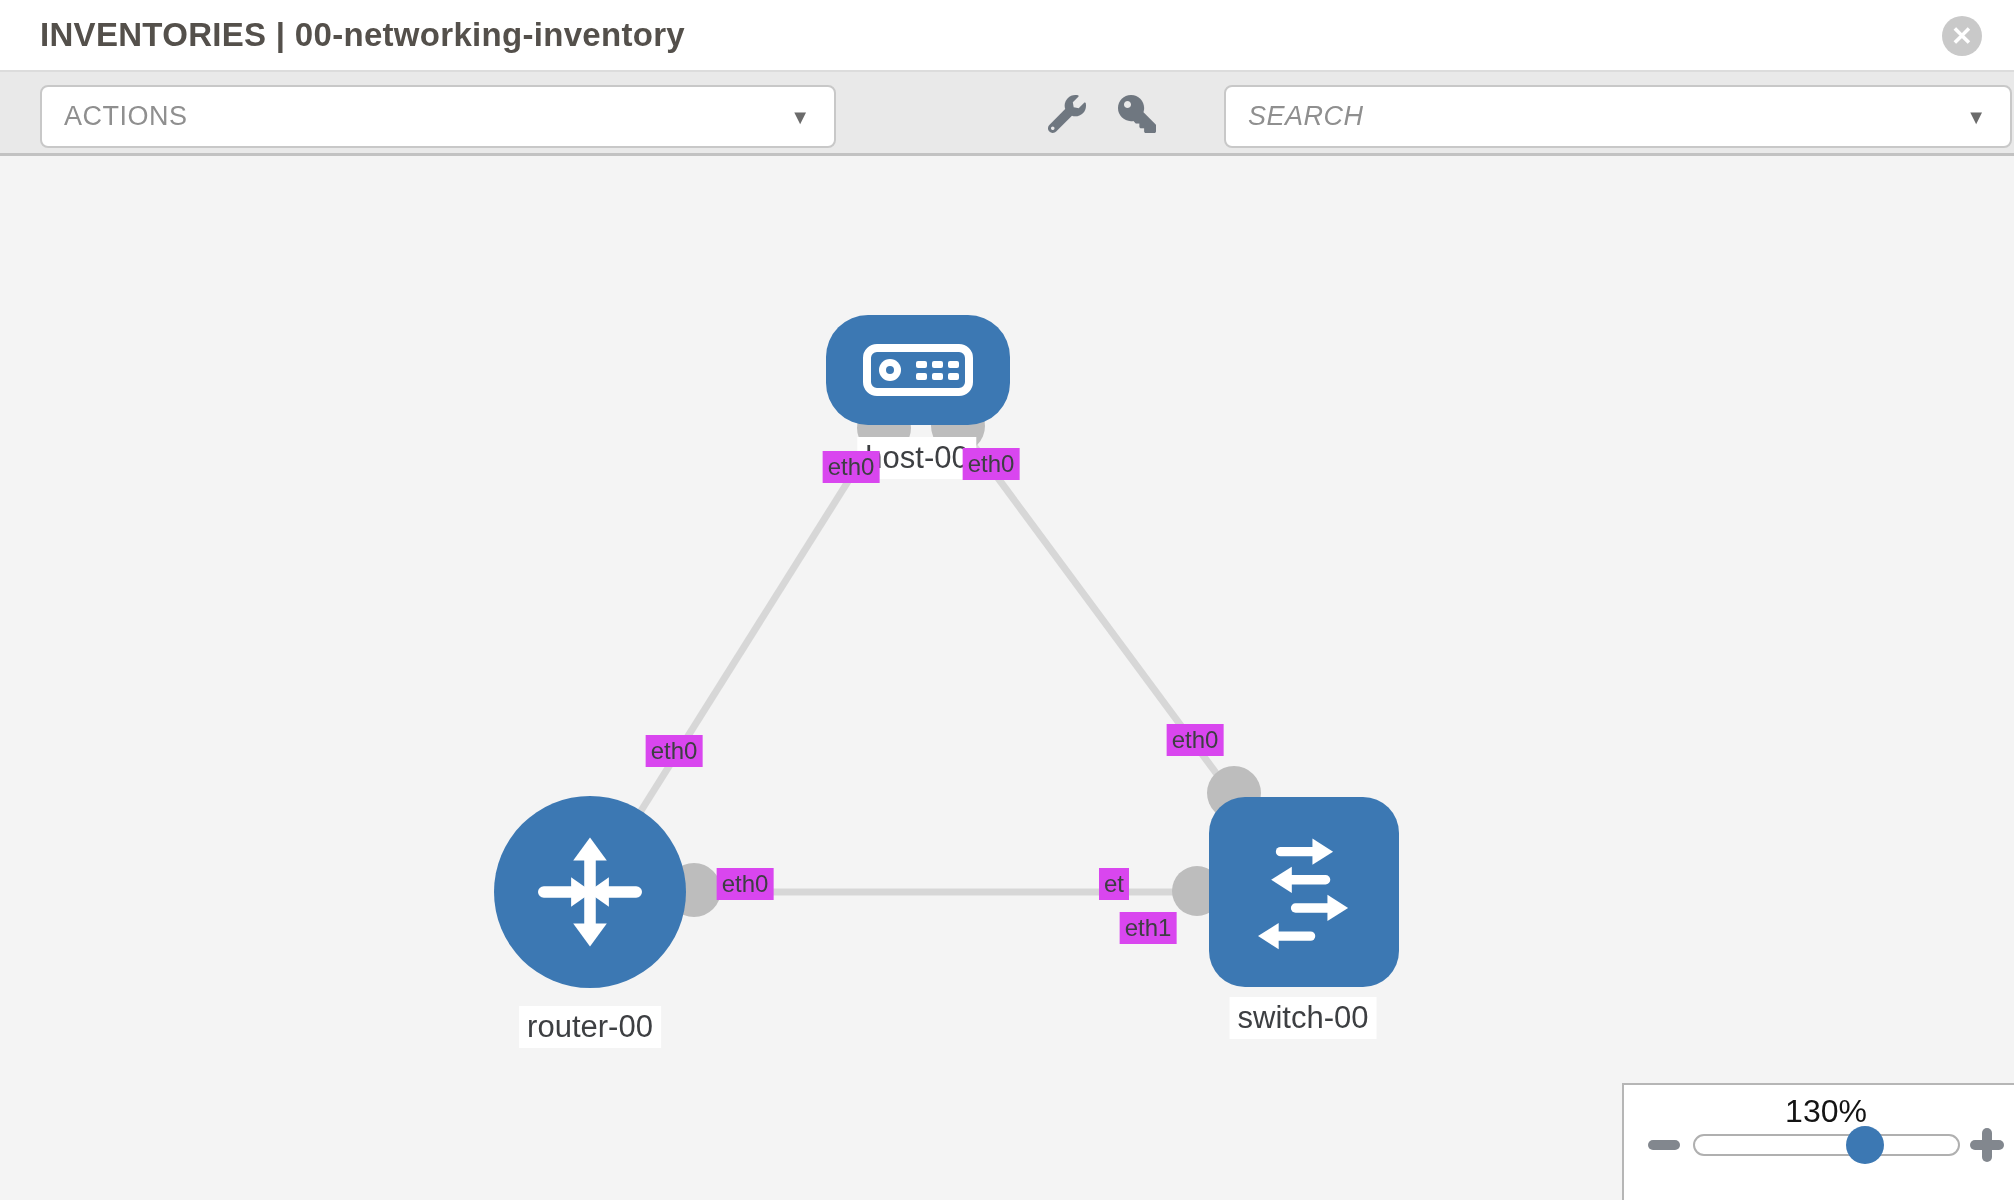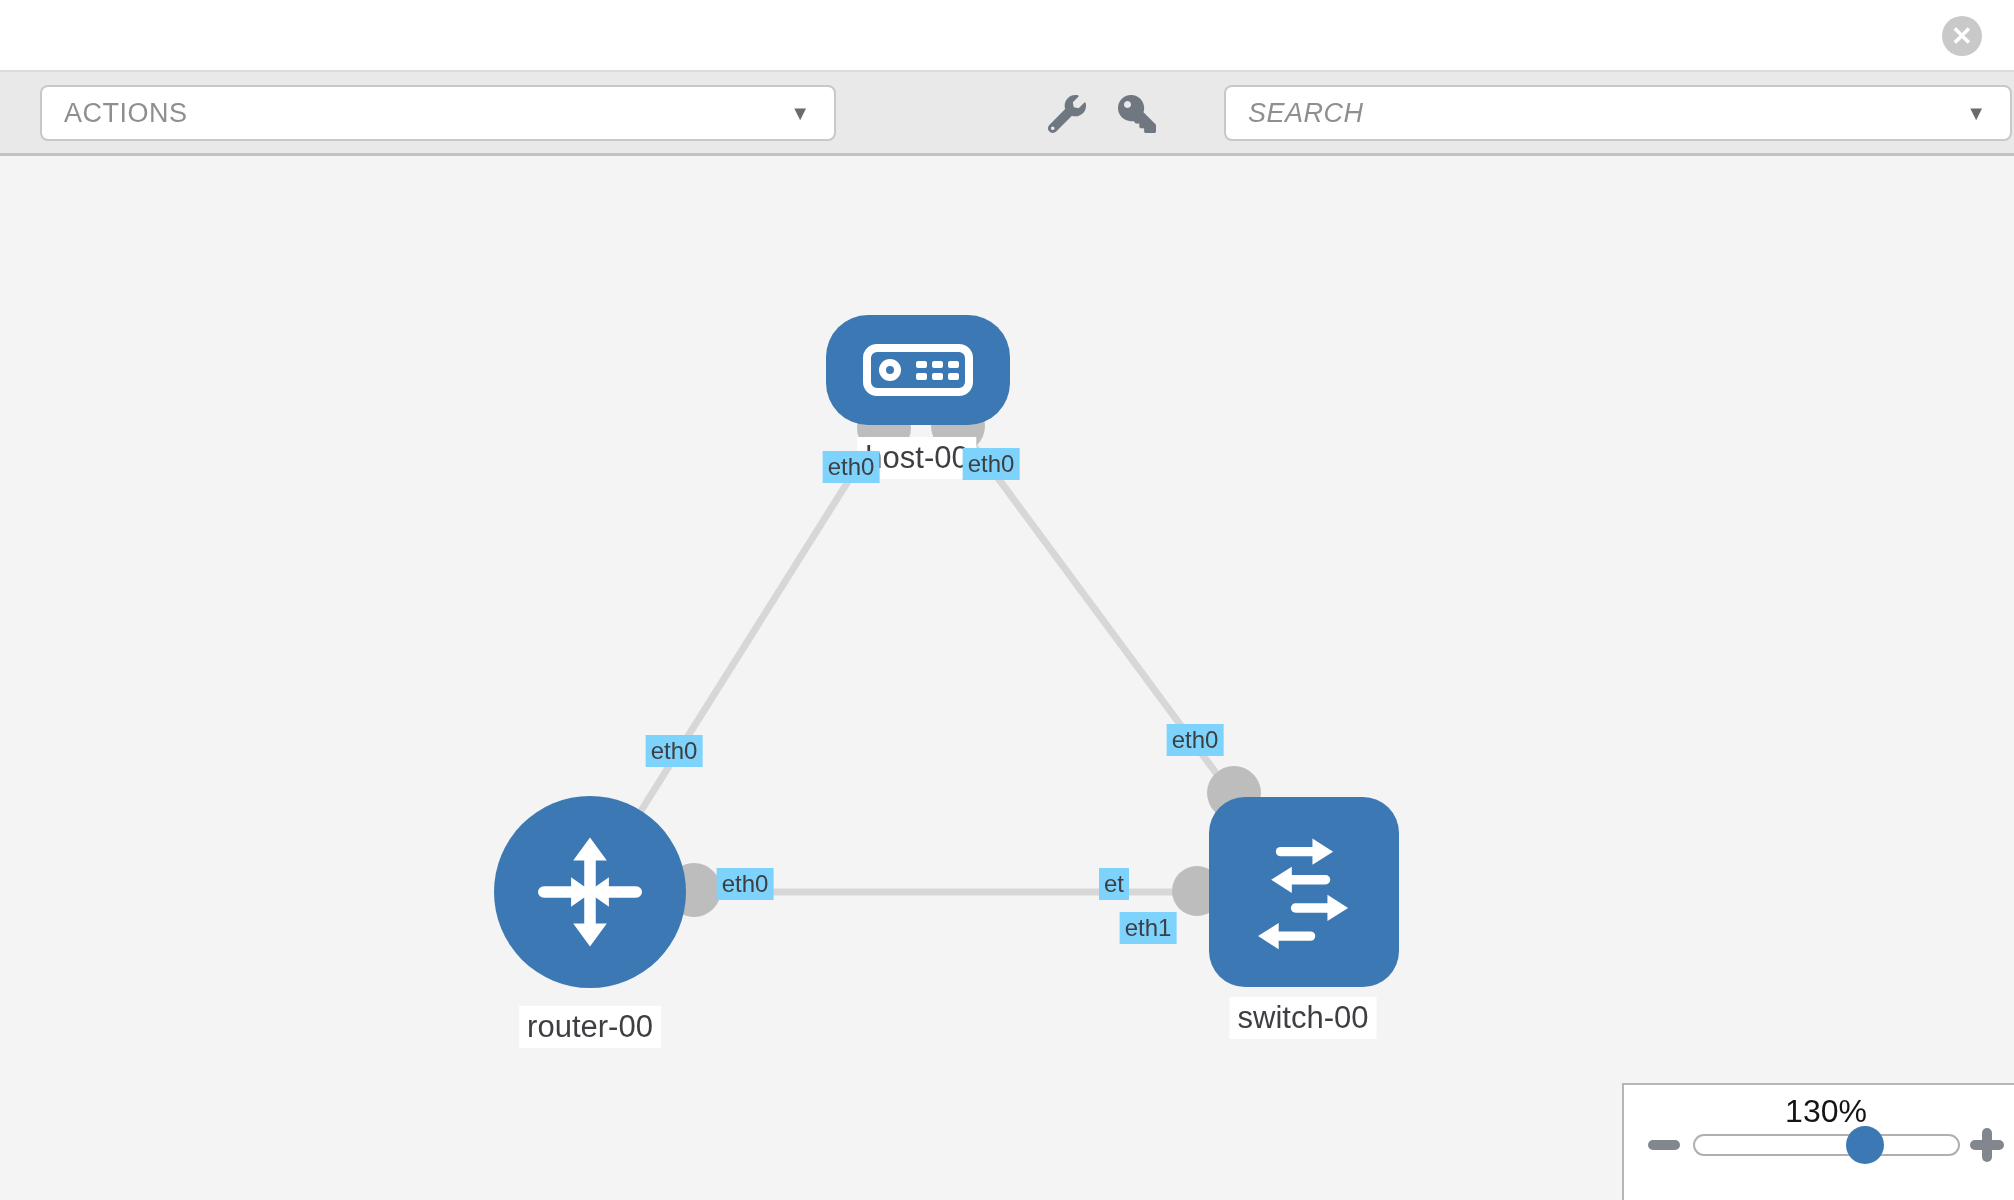--- a/index.html
+++ b/index.html
@@ -27,21 +27,21 @@
     display: flex; align-items: center; justify-content: center;
     font-size: 26px; font-weight: bold; cursor: pointer; line-height: 1;
   }
   
   .toolbar {
     position: absolute; top: 72px; left: 0; width: 2014px; height: 84px;
     background: #e9e9e9; border-bottom: 3px solid #c2c2c2; box-sizing: border-box;
     z-index: 6;
   }
   .dropdown {
-    position: absolute; top: 13px; height: 56px; background: #ffffff;
+    position: absolute; top: 13px; height: 63px; background: #ffffff;
     border: 2px solid #c8c8c8; border-radius: 8px; box-sizing: border-box;
     display: flex; align-items: center; padding: 0 22px; cursor: pointer;
   }
   .dd-actions { left: 40px;  width: 796px; }
   .dd-search  { left: 1224px; width: 788px; font-style: italic; }
   .dropdown-label { font-size: 27px; color: #8f8f8f; letter-spacing: .5px; }
   .dropdown .caret {
     position: absolute; right: 24px; top: 50%; transform: translateY(-50%);
     color: #6b6b6b; font-size: 20px;
   }
@@ -68,21 +68,21 @@
   .node-router { left: 494px;  top: 796px; width: 192px; height: 192px; border-radius: 50%; }
   .node-switch { left: 1209px; top: 797px; width: 190px; height: 190px; border-radius: 36px; }
   .node svg { display: block; }
   .node-label {
     position: absolute; transform: translateX(-50%);
     background: #ffffff; color: #3d3f42; font-size: 31px;
     padding: 3px 8px; z-index: 3; white-space: nowrap; cursor: default;
   }
   .iface-label {
     position: absolute; transform: translateX(-50%);
-    background: #7dd3fc; color: #3d3f42; font-size: 24px;
+    background: #d946ef; color: #3d3f42; font-size: 24px;
     padding: 2px 5px; z-index: 3; white-space: nowrap; cursor: default;
   }
   .iface-front { z-index: 4; margin-top: 44px; }
   
   .zoom-panel {
     position: absolute; left: 1622px; top: 1083px; width: 420px; height: 150px;
     background: #ffffff; border: 2px solid #b6b6b6; box-sizing: border-box; z-index: 7;
   }
   .zoom-level {
     position: absolute; left: 202px; top: 8px; transform: translateX(-50%);
@@ -102,20 +102,21 @@
   }
   .zoom-thumb {
     position: absolute; left: 222px; top: 41px; width: 38px; height: 38px;
     border-radius: 50%; background: #3c78b3; cursor: grab; z-index: 2;
   }
 </style>
 </head>
 <body>
 
 <div class="header">
+  <div class="header-title">INVENTORIES | 00-networking-inventory</div>
   <div class="close-btn">
     <span>✕</span>
   </div>
 </div>
 
 <div class="toolbar">
   <div class="dropdown dd-actions">
     <span class="dropdown-label">ACTIONS</span>
     <span class="caret">▼</span>
   </div>

